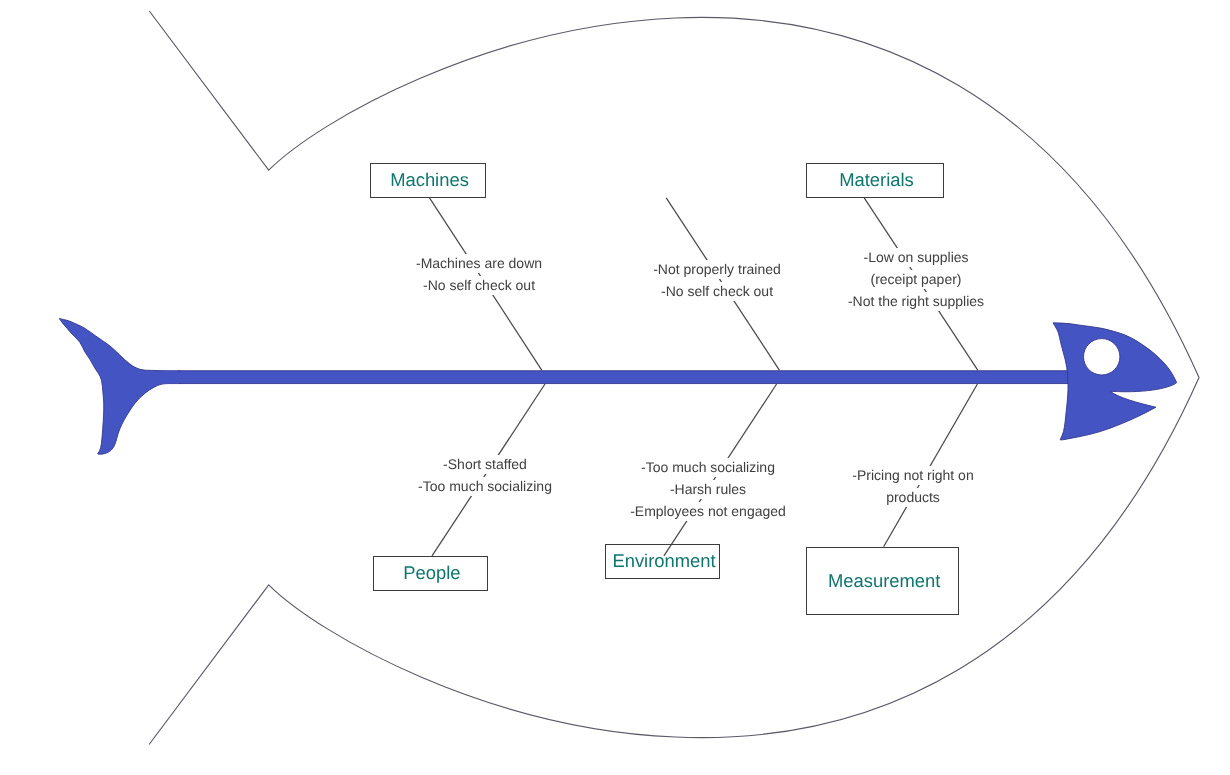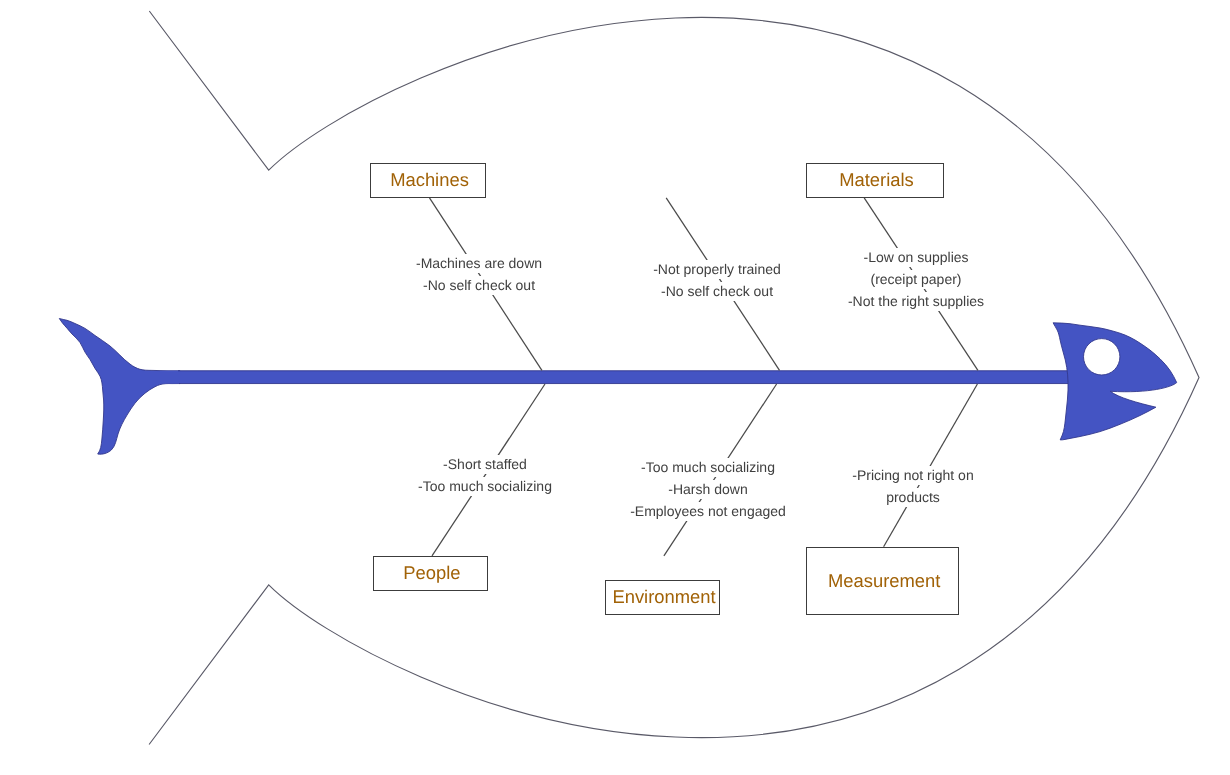--- a/index.html
+++ b/index.html
@@ -7,21 +7,21 @@
   body { width:1230px; height:775px; overflow:hidden;
          font-family:"Liberation Sans", sans-serif;
          -webkit-font-smoothing:antialiased; text-rendering:geometricPrecision; }
   #stage { position:relative; width:1230px; height:775px; background:#ffffff; }
   .cat-box, .causes { will-change:transform; }
   svg.layer { position:absolute; left:0; top:0; width:1230px; height:775px; }
   .cat-box { position:absolute; box-sizing:border-box;
              border:1.25px solid #3c3c3c; background:transparent;
              display:flex; align-items:center; justify-content:center;
              padding-left:3px;
-             font-size:18.4px; color:#a16207; }
+             font-size:18.4px; color:#0f766e; }
   .causes { position:absolute; text-align:center; font-size:14px;
             color:#404040; line-height:18.7px; white-space:nowrap; }
   .causes div { white-space:nowrap; height:18.7px; margin-bottom:3.3px; }
   .causes div span { display:inline-block; height:18.7px; line-height:18.7px;
                      background:#ffffff; }
 </style>
 </head>
 <body>
 
 <div id="stage">
@@ -54,21 +54,21 @@
   <div class="cat-box" style="left:370.4px; top:163.1px; width:116.0px; height:34.6px;">
     <span>Machines</span>
   </div>
   <div class="cat-box" style="left:805.9px; top:163.1px; width:138px; height:34.6px;">
     <span>Materials</span>
   </div>
 
   <div class="cat-box" style="left:373.2px; top:555.5px; width:114.9px; height:34.8px;">
     <span>People</span>
   </div>
-  <div class="cat-box" style="left:604.8px; top:580px; width:115.1px; height:34.8px;">
+  <div class="cat-box" style="left:604.8px; top:544px; width:115.1px; height:34.8px;">
     <span>Environment</span>
   </div>
   <div class="cat-box" style="left:806.3px; top:546.6px; width:153.4px; height:68px;">
     <span>Measurement</span>
   </div>
 
   <div class="causes" style="left:338.5px; top:254.0px; width:280px;">
     <div><span>-Machines are down</span></div>
     <div><span>-No self check out</span></div>
   </div>
@@ -81,21 +81,21 @@
     <div><span>(receipt paper)</span></div>
     <div><span>-Not the right supplies</span></div>
   </div>
 
   <div class="causes" style="left:344.5px; top:455.0px; width:280px;">
     <div><span>-Short staffed</span></div>
     <div><span>-Too much socializing</span></div>
   </div>
   <div class="causes" style="left:567.7px; top:457.5px; width:280px;">
     <div><span>-Too much socializing</span></div>
-    <div><span>-Harsh down</span></div>
+    <div><span>-Harsh rules</span></div>
     <div><span>-Employees not engaged</span></div>
   </div>
   <div class="causes" style="left:773.4px; top:466.0px; width:280px;">
     <div><span>-Pricing not right on</span></div>
     <div><span>products</span></div>
   </div>
 
 </div>
 
 </body></html>

